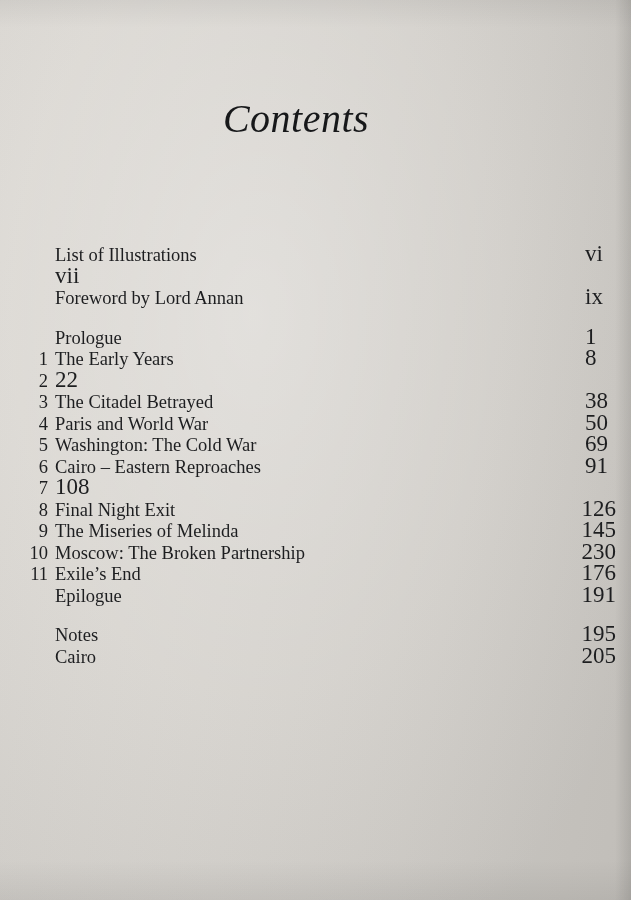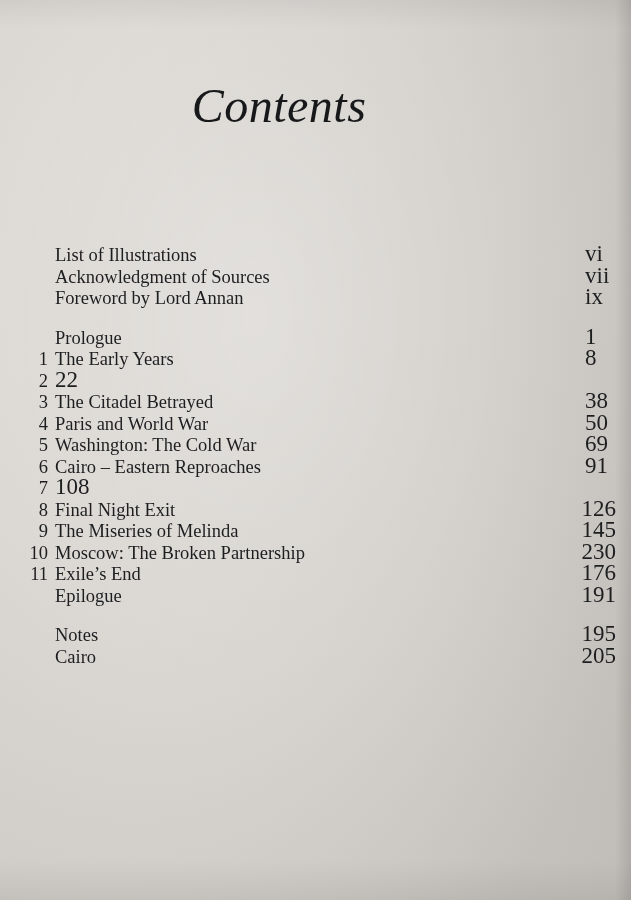--- a/index.html
+++ b/index.html
@@ -42,27 +42,27 @@
     background: linear-gradient(to top, rgba(0,0,0,0.0), rgba(0,0,0,0.05));
   }
 
   .content {
     position: relative;
     z-index: 2;
     padding: 0;
   }
 
   h1.title {
-    margin: 0;
+    margin: 17px;
     position: absolute;
     top: 78px;
     left: 0;
     width: 558px;
     text-align: center;
-    font-size: 48px;
+    font-size: 40px;
     font-style: italic;
     font-weight: normal;
     letter-spacing: 0.5px;
     color: #17181a;
     font-family: "Liberation Serif", serif;
   }
 
   .toc {
     position: absolute;
     top: 243px;
@@ -120,21 +120,20 @@
   <h1 class="title">Contents</h1>
   <div class="toc">
       <div class="group">
         <div class="row front">
           <span class="num"></span>
           <span class="label">List of Illustrations</span>
           <span class="page-no">vi</span>
         </div>
         <div class="row front">
           <span class="num"></span>
-          <span class="label">Acknowledgment of Sources</span>
           <span class="page-no">vii</span>
         </div>
         <div class="row front">
           <span class="num"></span>
           <span class="label">Foreword by Lord Annan</span>
           <span class="page-no">ix</span>
         </div>
       </div>
       <div class="group">
         <div class="row front">

